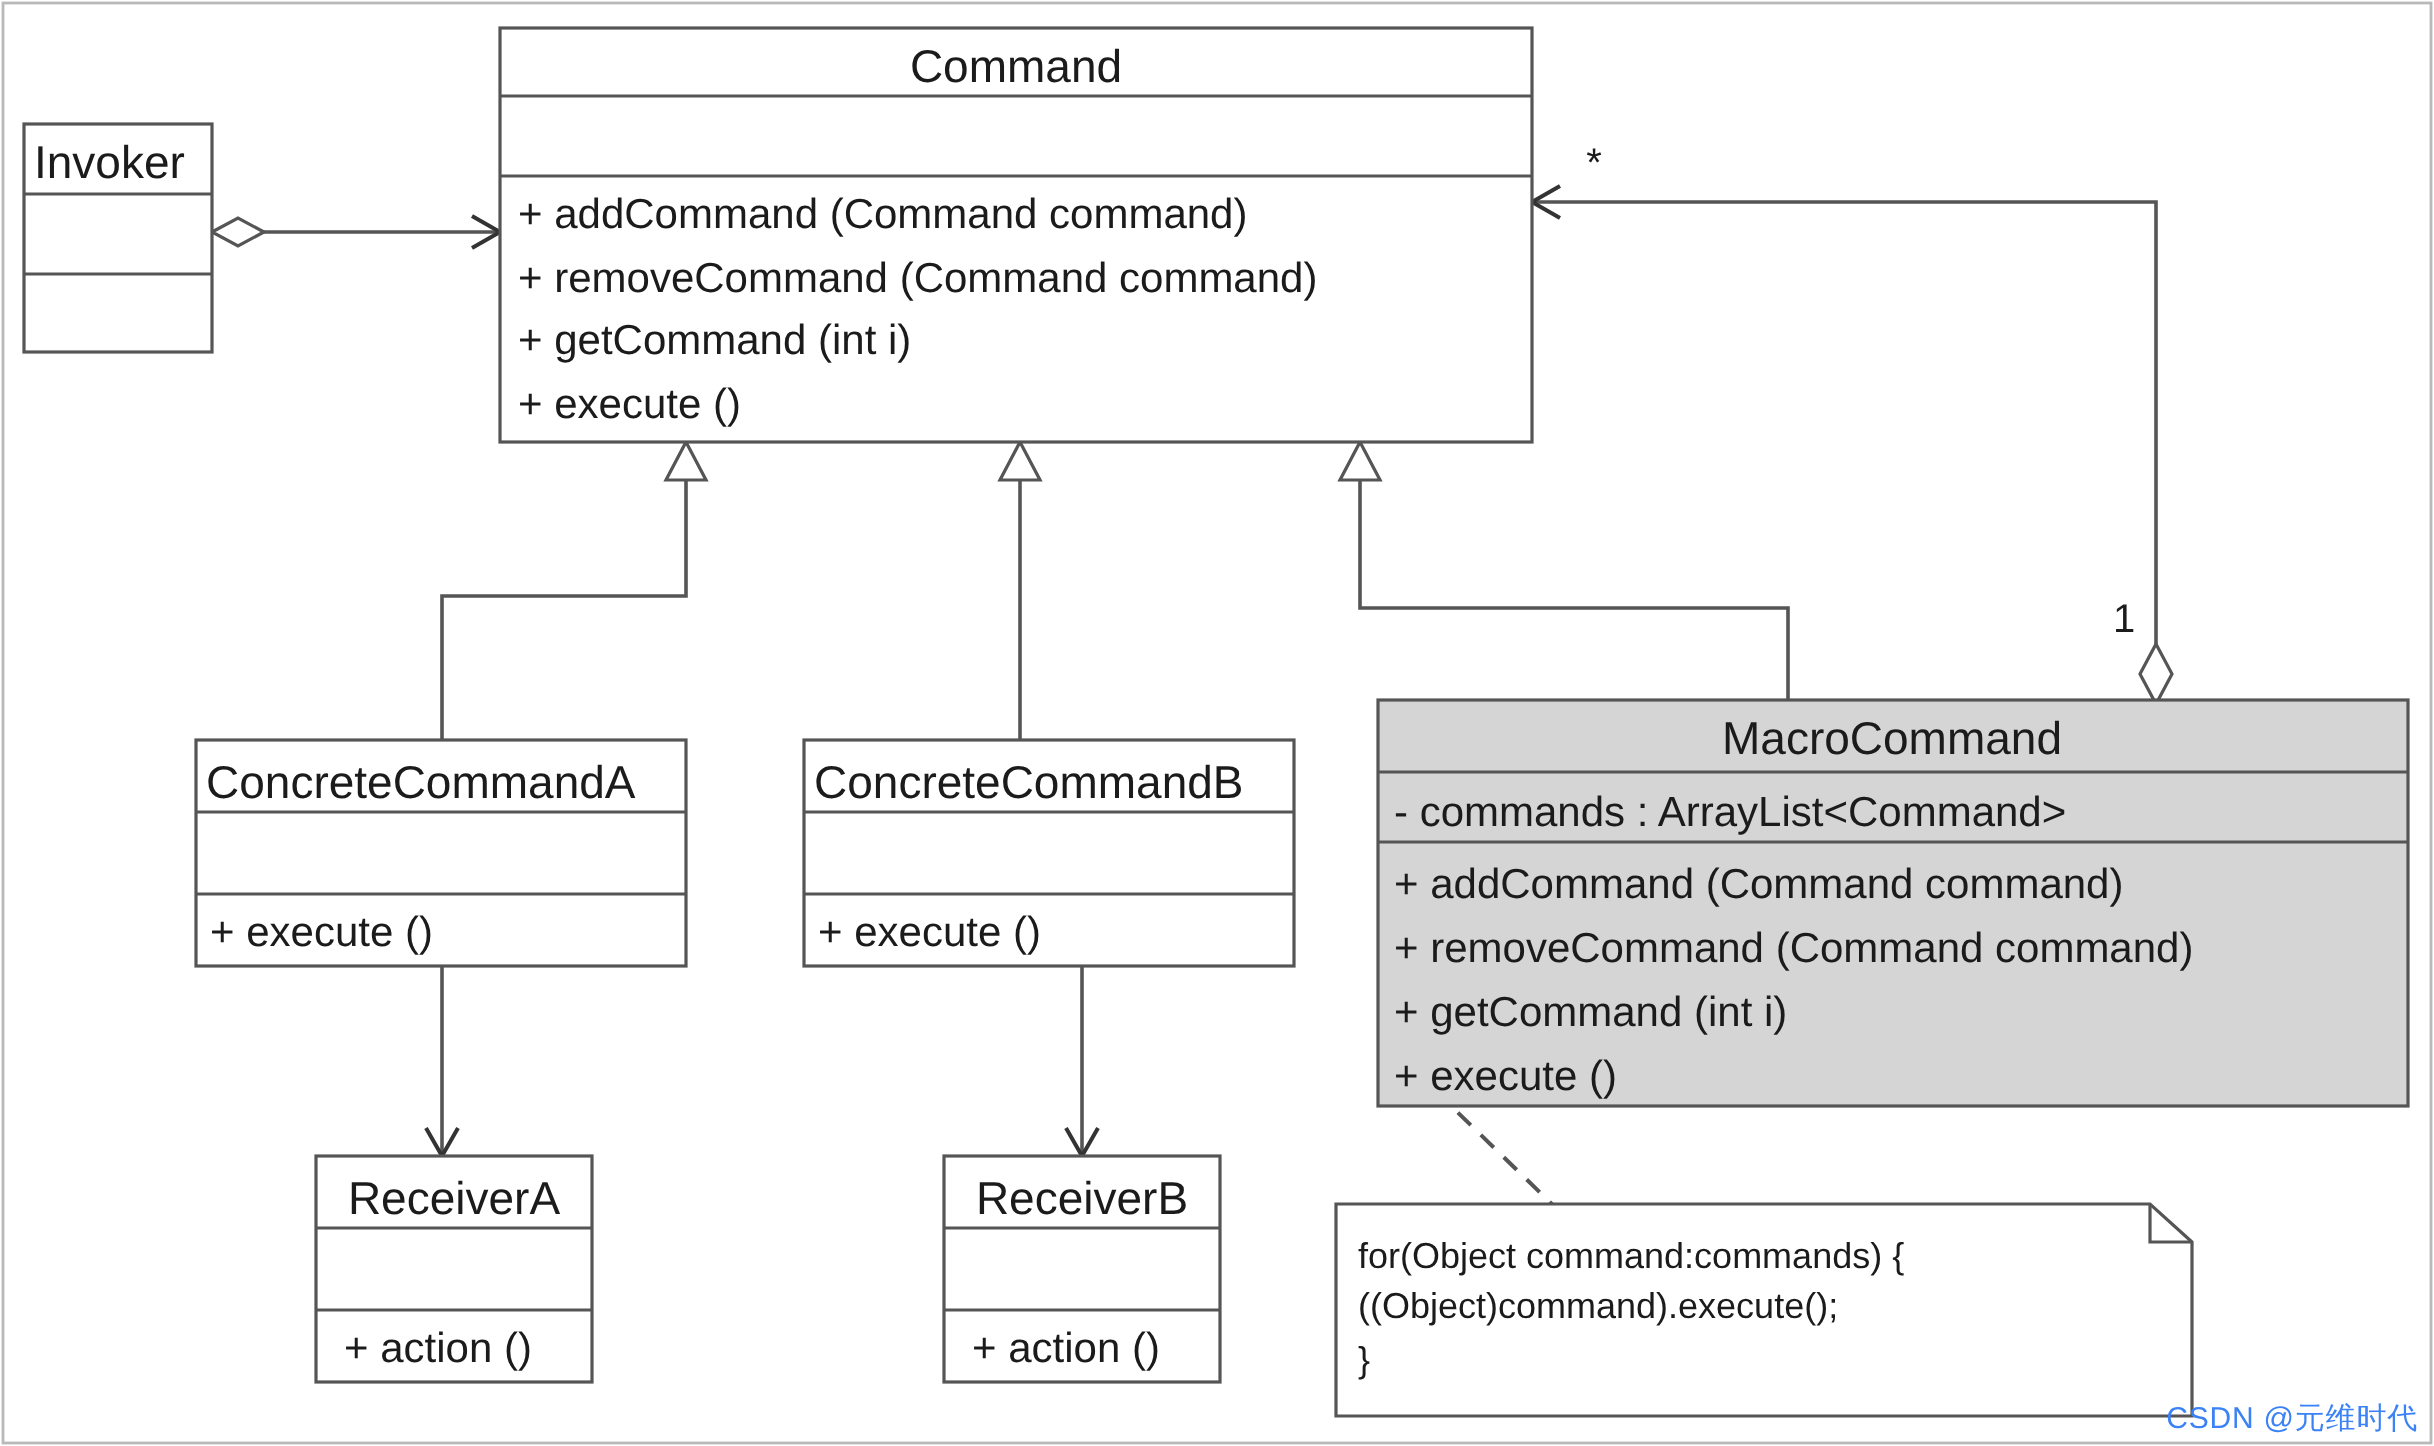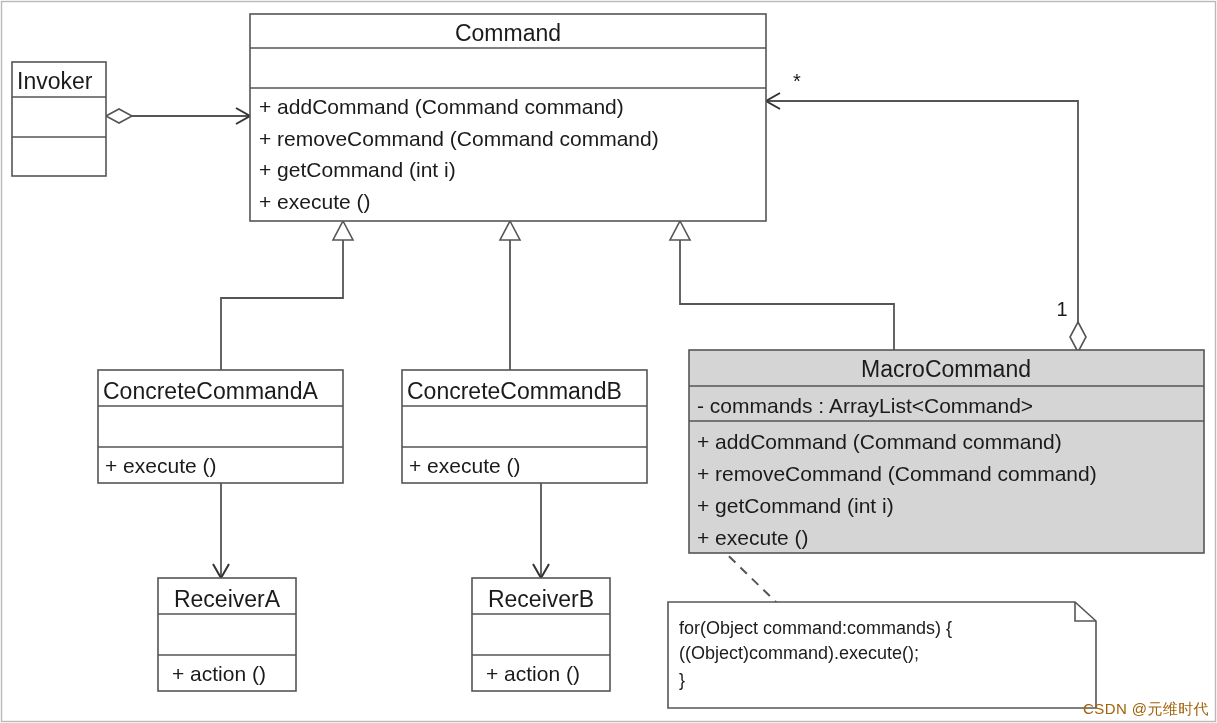--- a/index.html
+++ b/index.html
@@ -90,21 +90,21 @@
   .frame {
     stroke: #b9b9b9;
     stroke-width: 1.4;
     fill: none;
   }
   .watermark {
     position: absolute;
     right: 8px;
     bottom: 4px;
     font-size: 15px;
-    color: #a16207;
+    color: #3b82f6;
     font-family: "Liberation Sans", sans-serif;
     white-space: nowrap;
     letter-spacing: 0.4px;
   }
 </style>
 </head>
 <body>
 
 <div id="canvas">
 

